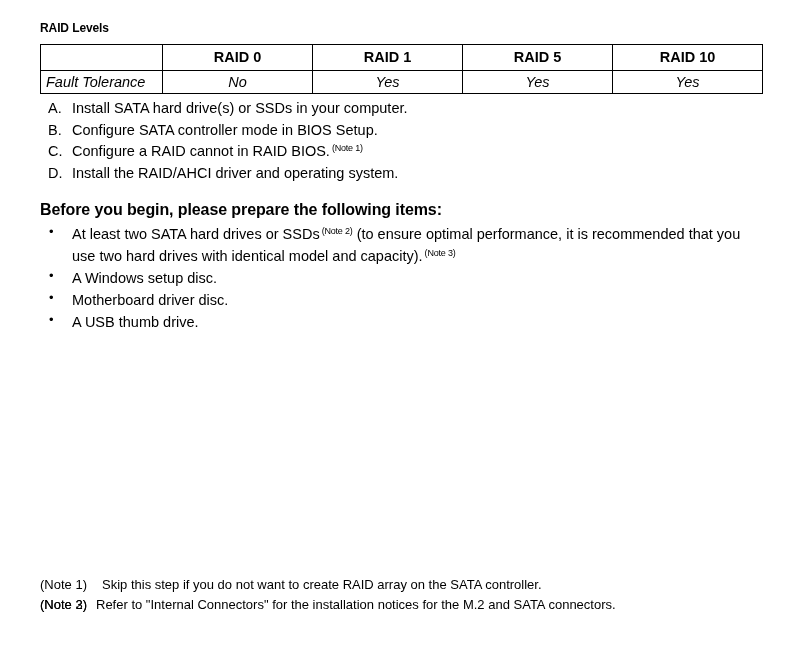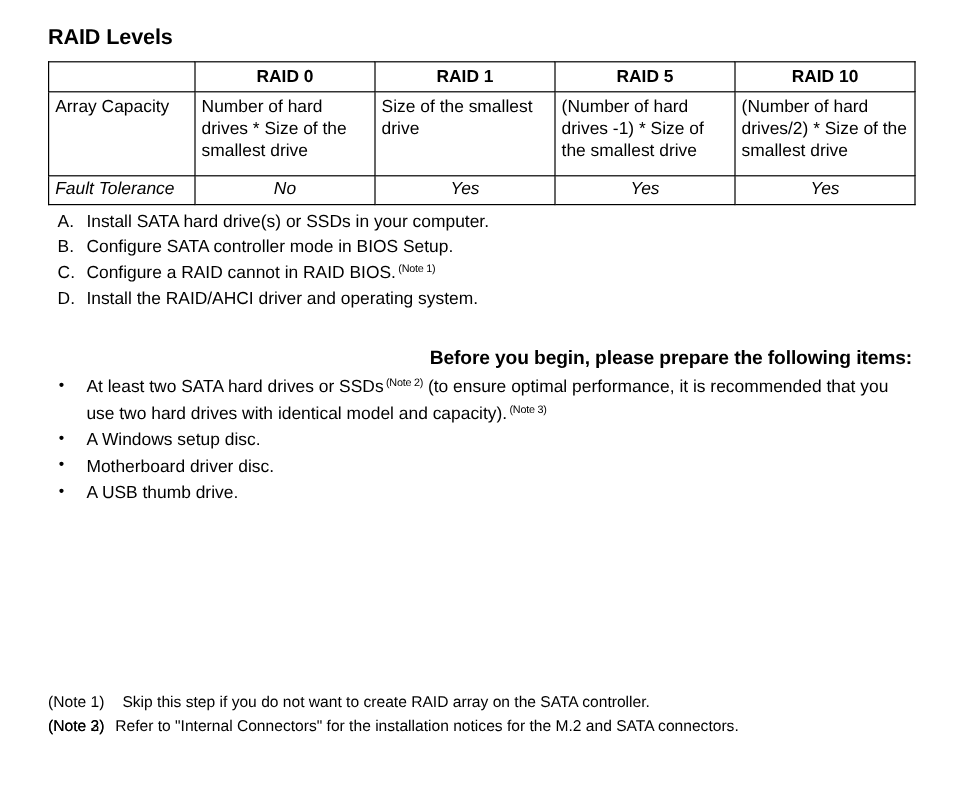--- a/index.html
+++ b/index.html
@@ -19,21 +19,21 @@
   .page {
     position: relative;
     width: 800px;
     height: 672px;
     box-sizing: border-box;
     padding: 0 40px;
   }
 
   
   .page-title {
-    font-size: 18px;
+    font-size: 12px;
     font-weight: bold;
     line-height: 1.1;
     margin: 0;
     padding-top: 22px;
     letter-spacing: -0.1px;
   }
 
   
   .raid-table {
     border-collapse: collapse;
@@ -73,21 +73,21 @@
   tr.row-ft td.center-mid { vertical-align: middle; }
 
   
   .section-heading {
     font-size: 16px;
     font-weight: bold;
     line-height: 1.2;
     letter-spacing: -0.1px;
   }
   #create-heading { margin-top: 27px; }
-  #prepare-heading { margin-top: 28px; text-align: right; }
+  #prepare-heading { margin-top: 16px; }
 
   
   .lettered-list {
     list-style: none;
     margin: 4px 0 0 0;
     padding: 0;
   }
   .lettered-list li {
     position: relative;
     padding-left: 32px;
@@ -167,27 +167,20 @@
     <thead>
       <tr>
         <th class="col-label"></th>
         <th>RAID 0</th>
         <th>RAID 1</th>
         <th>RAID 5</th>
         <th>RAID 10</th>
       </tr>
     </thead>
     <tbody>
-      <tr class="row-cap">
-        <td class="rowhead">Array Capacity</td>
-        <td>Number of hard drives * Size of the smallest drive</td>
-        <td>Size of the smallest drive</td>
-        <td>(Number of hard drives -1) * Size of the smallest drive</td>
-        <td>(Number of hard drives/2) * Size of the smallest drive</td>
-      </tr>
       <tr class="row-ft">
         <td class="rowhead">Fault Tolerance</td>
         <td class="center-mid">No</td>
         <td class="center-mid">Yes</td>
         <td class="center-mid">Yes</td>
         <td class="center-mid">Yes</td>
       </tr>
     </tbody>
   </table>
 

